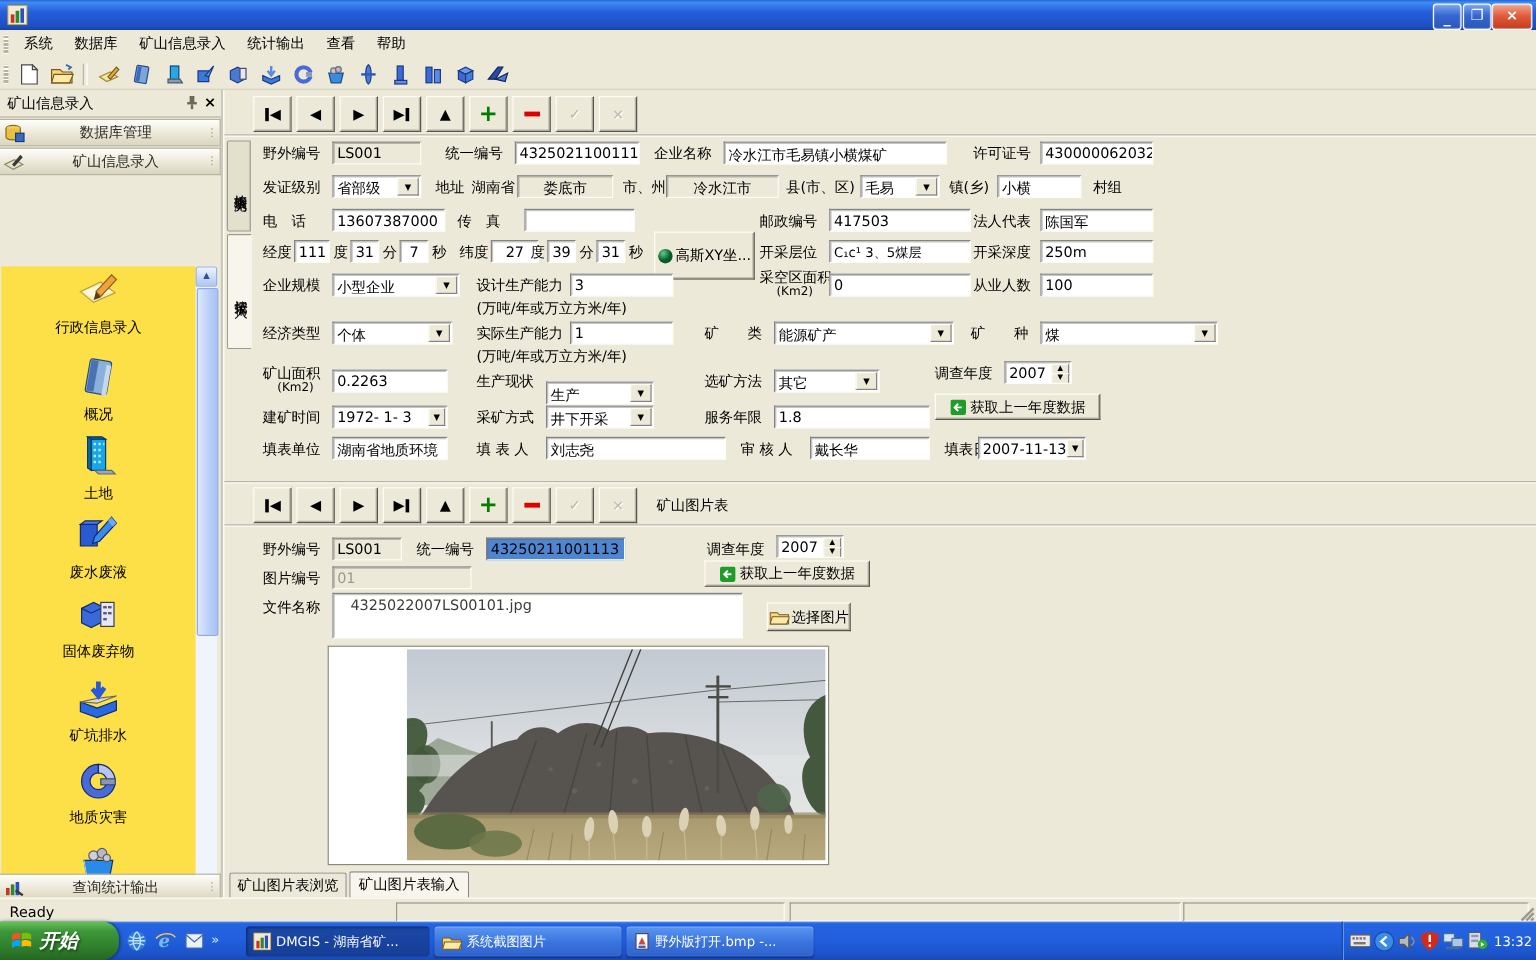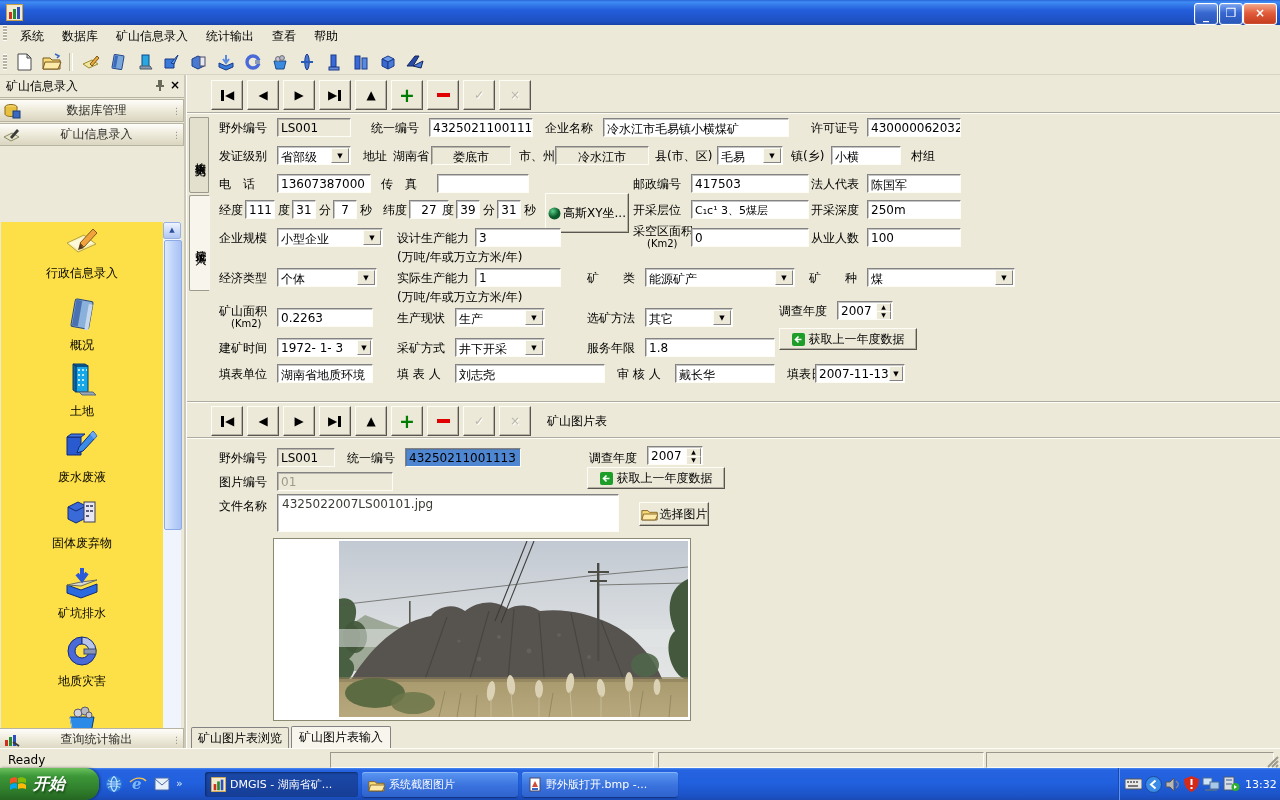--- a/index.html
+++ b/index.html
@@ -10,21 +10,21 @@
   .titlebar{left:0;top:0;width:1280px;height:25px;
     background:linear-gradient(#2964d8 0%,#3f8cf3 8%,#245edc 40%,#1d4fc0 88%,#1941a5 100%);
     color:#fff;}
   .titletext{left:27px;top:4px;font-weight:bold;font-size:13px;white-space:pre;
     text-shadow:1px 1px 1px #10307a}
   .capbtn{top:3px;width:22px;height:20px;border-radius:3px;border:1px solid #fff;
     background:linear-gradient(#7ba4f0,#3667d0 45%,#2a56b8);color:#fff;text-align:center;
     line-height:18px;font-size:12px;font-weight:bold;box-shadow:inset 0 0 1px #fff}
   .capclose{background:linear-gradient(#f2a78a,#e25d3c 45%,#c33b1c);width:32px}
   
-  .menubar{left:0;top:25px;width:1280px;height:23px;background:#ece9d8;display:flex;}
+  .menubar{left:0;top:25px;width:1280px;height:23px;background:#ece9d8;display:flex;align-items:center}
   .menuitem{padding:3px 9px;white-space:pre}
   .grip{width:4px;height:16px;margin:0 4px 0 3px;
     background:repeating-linear-gradient(#fff 0 1px,#b8b4a2 1px 3px)}
   .toolbar{left:0;top:48px;width:1280px;height:27px;background:#ece9d8;display:flex;align-items:center;
     border-bottom:1px solid #fff;box-shadow:0 -1px 0 #d8d4c4 inset}
   .tbtn{width:25px;height:23px;display:flex;align-items:center;justify-content:center;margin:0 1px}
   .tsep{width:2px;height:18px;margin:0 4px;border-left:1px solid #b8b4a2;border-right:1px solid #fff}
   
   .sidebar{left:0;top:75px;width:184px;height:673px;background:#ece9d8;border-right:2px solid #cdc9b8}
   .sbheader{left:0;top:0;width:184px;height:23px;border-bottom:1px solid #b8b4a2;display:flex;
@@ -69,21 +69,21 @@
   .dd{position:absolute;right:1px;top:1px;bottom:1px;width:16px;background:#ece9d8;
     border:1px solid;border-color:#fdfdf6 #848284 #848284 #fdfdf6;font-size:7px;color:#000;
     display:flex;align-items:center;justify-content:center}
   .dds{width:12px}
   .spinb{position:absolute;right:1px;width:13px;height:8px;background:#ece9d8;
     border:1px solid;border-color:#fdfdf6 #848284 #848284 #fdfdf6;font-size:6px;line-height:6px;text-align:center}
   .btn3d{position:absolute;background:#ece9d8;border:1px solid;border-color:#fdfdf6 #58564e #58564e #fdfdf6;
     box-shadow:inset -1px -1px 0 #b5b2a5;display:flex;align-items:center;justify-content:center;gap:4px;
     box-sizing:border-box;color:#000}
   .bigfield{position:absolute;background:#fff;border:1px solid;border-color:#848284 #fdfdf6 #fdfdf6 #848284;
-    box-shadow:inset 1px 1px 0 rgba(90,88,80,.35);box-sizing:border-box;padding:2px 4px;color:#3c3c34}
+    box-shadow:inset 1px 1px 0 rgba(90,88,80,.35);box-sizing:border-box;padding:2px 14px;color:#3c3c34}
   .photobox{position:absolute;background:#fff;border:1px solid #8a8a72}
   .btab{position:absolute;height:21px;background:#ece9d8;border:1px solid #848284;border-bottom:none;
     border-radius:2px 2px 0 0;text-align:center;line-height:20px;box-sizing:border-box}
   .btabact{background:#f8f6ec;height:22px;z-index:2}
   
   .statusbar{left:0;top:748px;width:1280px;height:20px;background:#ece9d8;border-top:1px solid #fdfcf6}
   .spanel{position:absolute;top:3px;height:14px;border:1px solid;border-color:#9a988c #fdfdf6 #fdfdf6 #9a988c}
   .taskbar{left:0;top:768px;width:1280px;height:32px;
     background:linear-gradient(#4b8bf5 0%,#2663e0 6%,#2160de 45%,#1c53c8 85%,#1a4ab4 100%)}
   .startbtn{left:0;top:0;width:99px;height:32px;border-radius:0 14px 14px 0;
@@ -477,21 +477,21 @@
   <div class="lbl" style="left:210px;top:215px">(万吨/年或万立方米/年)</div>
   <div class="lbl" style="left:400px;top:196px">矿　　类</div>
   <div class="field" style="left:458px;top:193px;width:150px"><span>能源矿产</span><span class="dd">▼</span></div>
   <div class="lbl" style="left:622px;top:196px">矿　　种</div>
   <div class="field" style="left:680px;top:193px;width:148px"><span>煤</span><span class="dd">▼</span></div>
 
   <div class="lbl" style="left:32px;top:229px">矿山面积</div>
   <div class="lbl sm" style="left:44px;top:242px">(Km2)</div>
   <div class="field" style="left:90px;top:233px;width:96px">0.2263</div>
   <div class="lbl" style="left:210px;top:236px">生产现状</div>
-  <div class="field" style="left:268px;top:233px;width:90px"><span>生产</span><span class="dd">▼</span></div>
+  <div class="field" style="left:268px;top:243px;width:90px"><span>生产</span><span class="dd">▼</span></div>
   <div class="lbl" style="left:400px;top:236px">选矿方法</div>
   <div class="field" style="left:458px;top:233px;width:88px"><span>其它</span><span class="dd">▼</span></div>
   <div class="lbl" style="left:592px;top:229px">调查年度</div>
   <div class="field" style="left:650px;top:226px;width:56px"><span>2007</span>
     <span class="spinb" style="top:1px">▲</span>
     <span class="spinb" style="top:9px">▼</span>
   </div>
 
   <div class="lbl" style="left:32px;top:266px">建矿时间</div>
   <div class="field" style="left:90px;top:263px;width:96px"><span>1972- 1- 3</span><span class="dd dds">▼</span></div>

